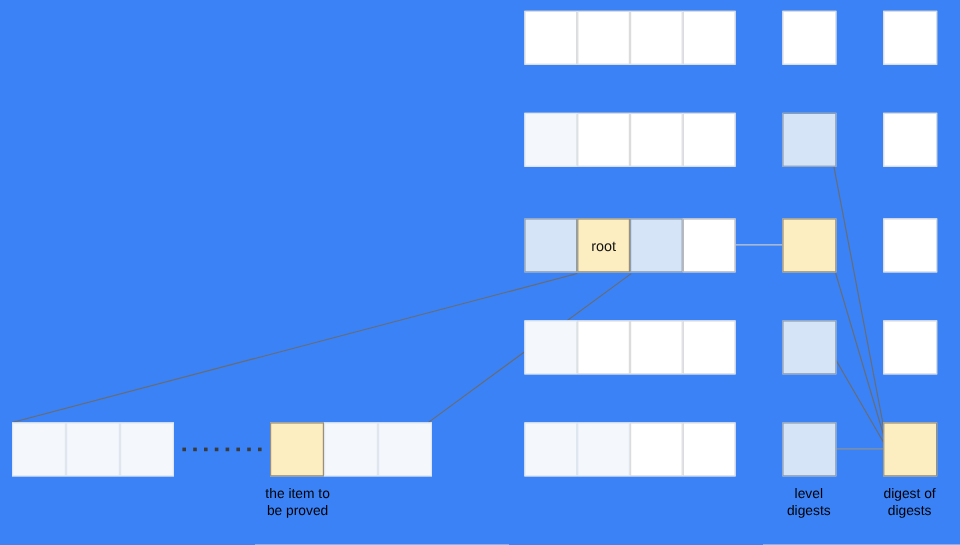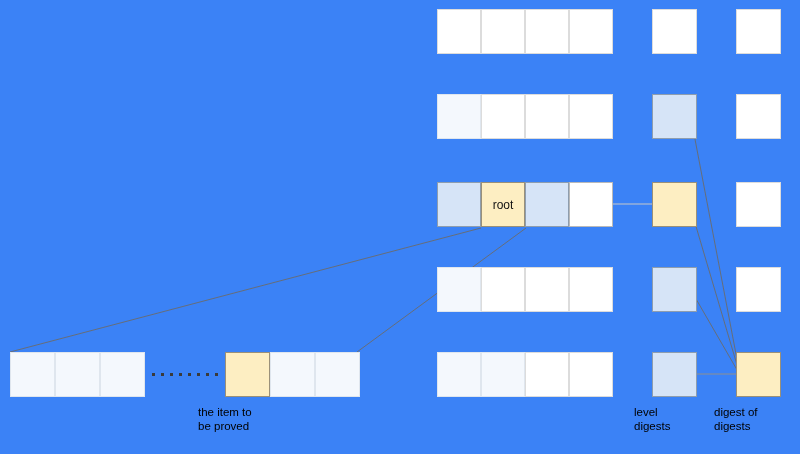--- a/index.html
+++ b/index.html
@@ -57,20 +57,21 @@
     width: 100%;
     height: 100%;
     display: flex;
     align-items: center;
     justify-content: center;
     font-size: 12px;
     color: #111111;
   }
   .caption {
     position: absolute;
+    text-align: center;
     font-size: 11.5px;
     line-height: 14px;
     color: #000000;
     white-space: pre-line;
   }
   .ellipsis {
     position: absolute;
     display: flex;
     align-items: center;
     justify-content: space-between;

